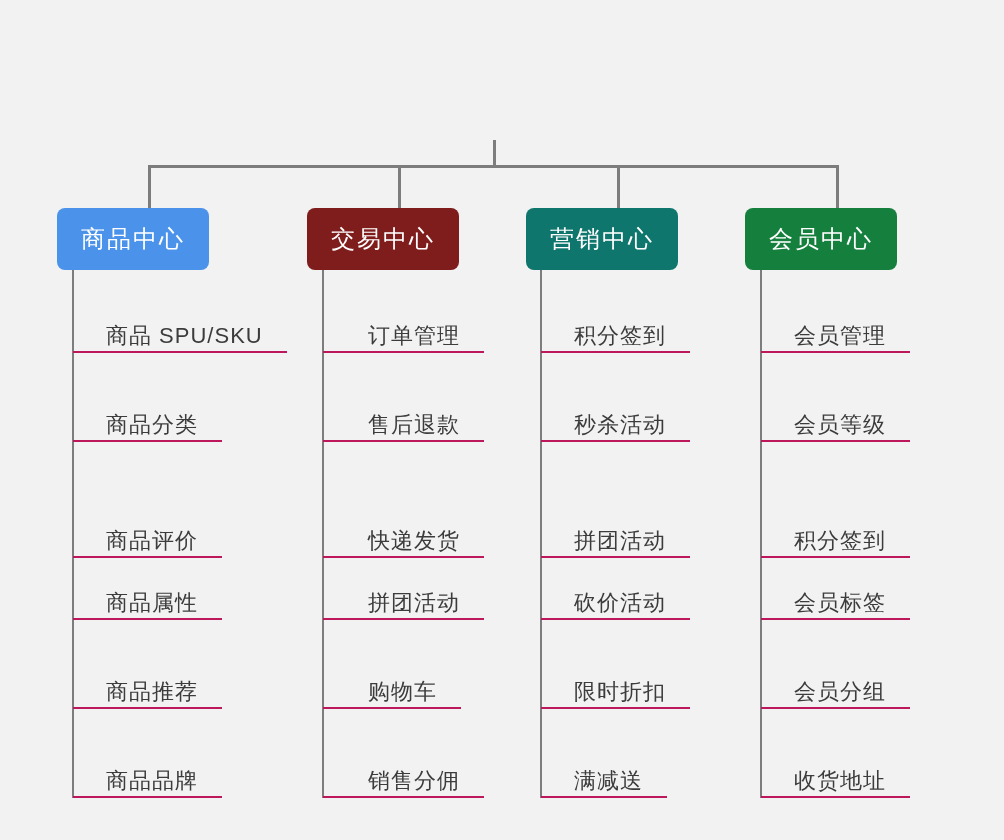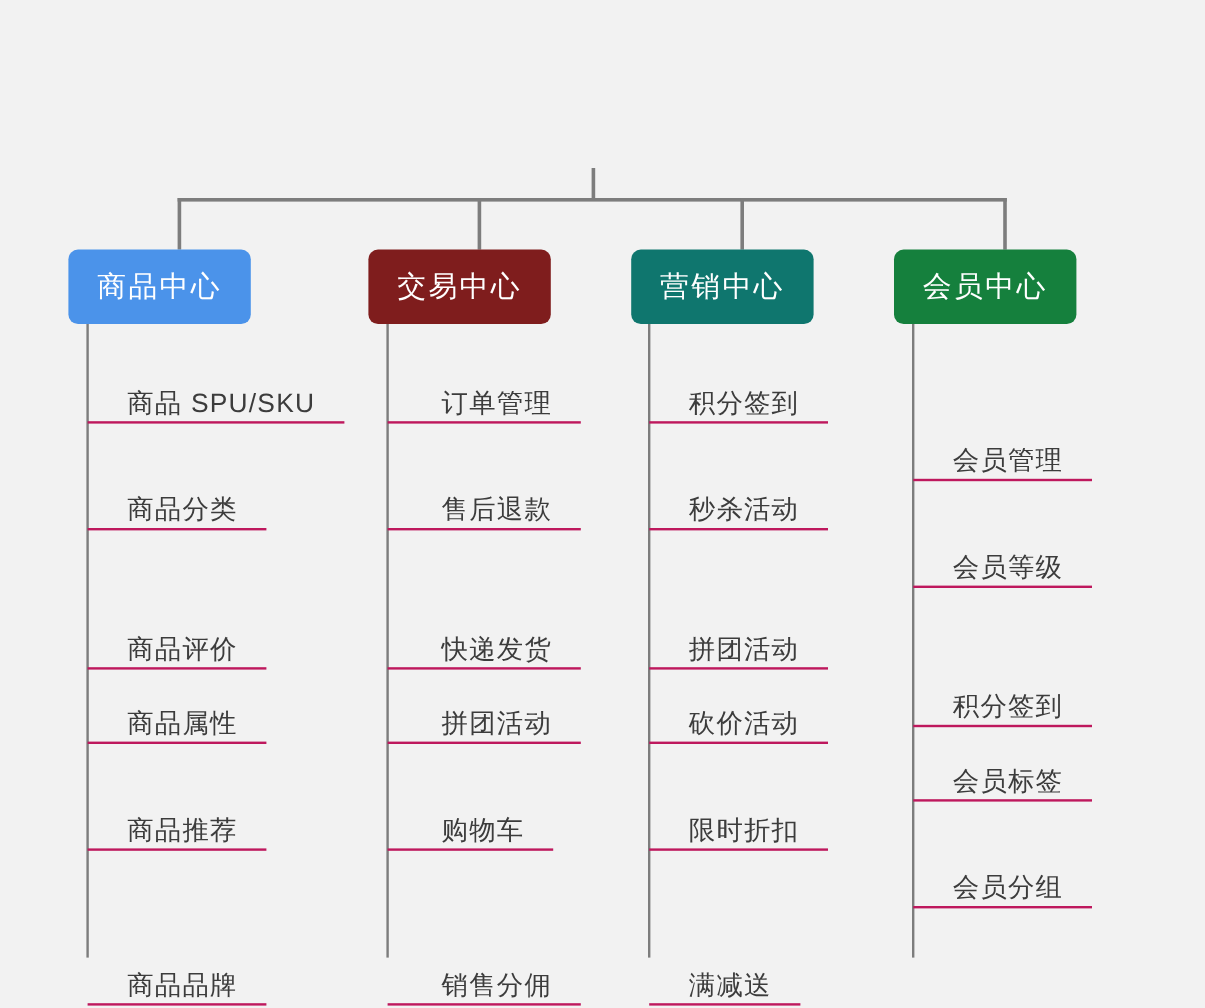--- a/index.html
+++ b/index.html
@@ -41,23 +41,23 @@
   }
   .branch-0{left:57px;} .branch-1{left:307px;} .branch-2{left:526px;} .branch-3{left:745px;}
 
   
   .child{
     position:absolute;height:30px;line-height:30px;
     padding:0 24px 0 33px;
     border-bottom:2px solid #be185d;
     font-size:22px;letter-spacing:1px;color:#3C3C3C;white-space:nowrap;
   }
-  .col-0{left:73px;} .col-1{left:323px;padding-left:45px;} .col-2{left:541px;} .col-3{left:761px;margin-top:48px;}
+  .col-0{left:73px;} .col-1{left:323px;padding-left:45px;} .col-2{left:541px;} .col-3{left:761px;}
   .row-0{top:321px;} .row-1{top:410px;} .row-2{top:526px;}
-  .row-3{top:588px;} .row-4{top:677px;} .row-5{top:806px;text-align:right;}
+  .row-3{top:588px;} .row-4{top:677px;} .row-5{top:766px;text-align:right;}
 </style>
 </head>
 <body>
 
 <div class="canvas">
 
 
   <div class="line stub-root"></div>
   <div class="line bus"></div>
   <div class="line drop drop-0"></div>

